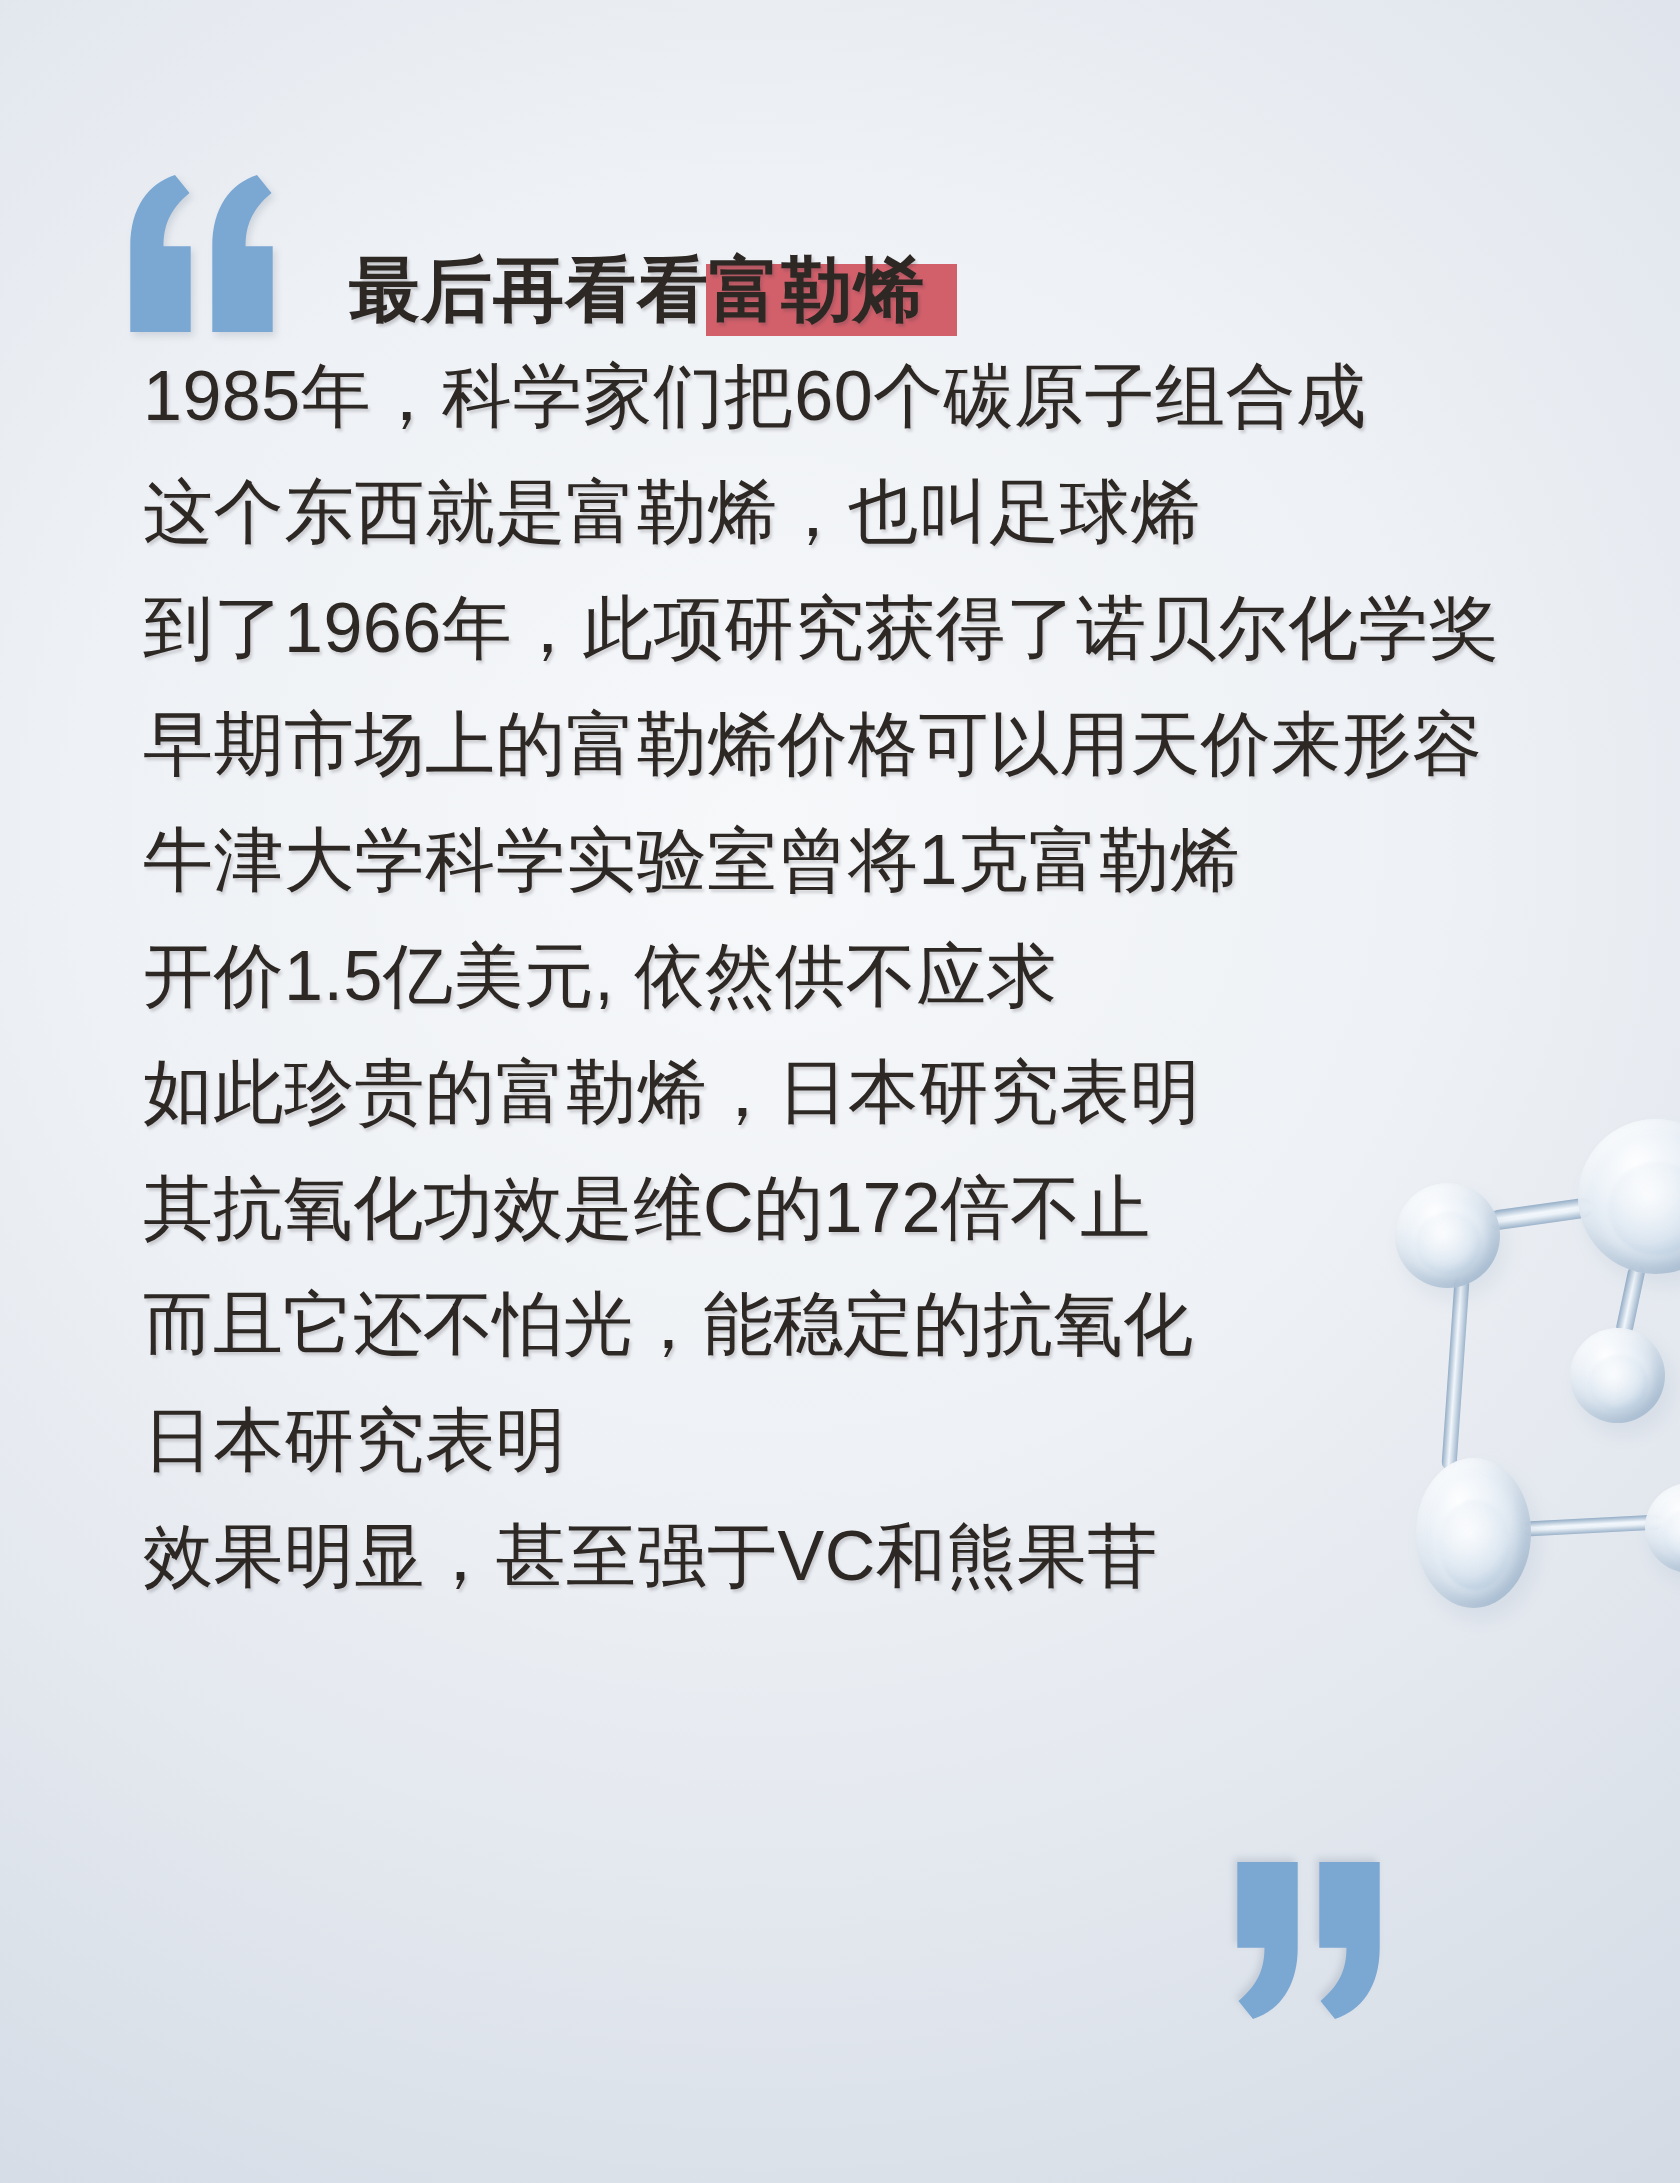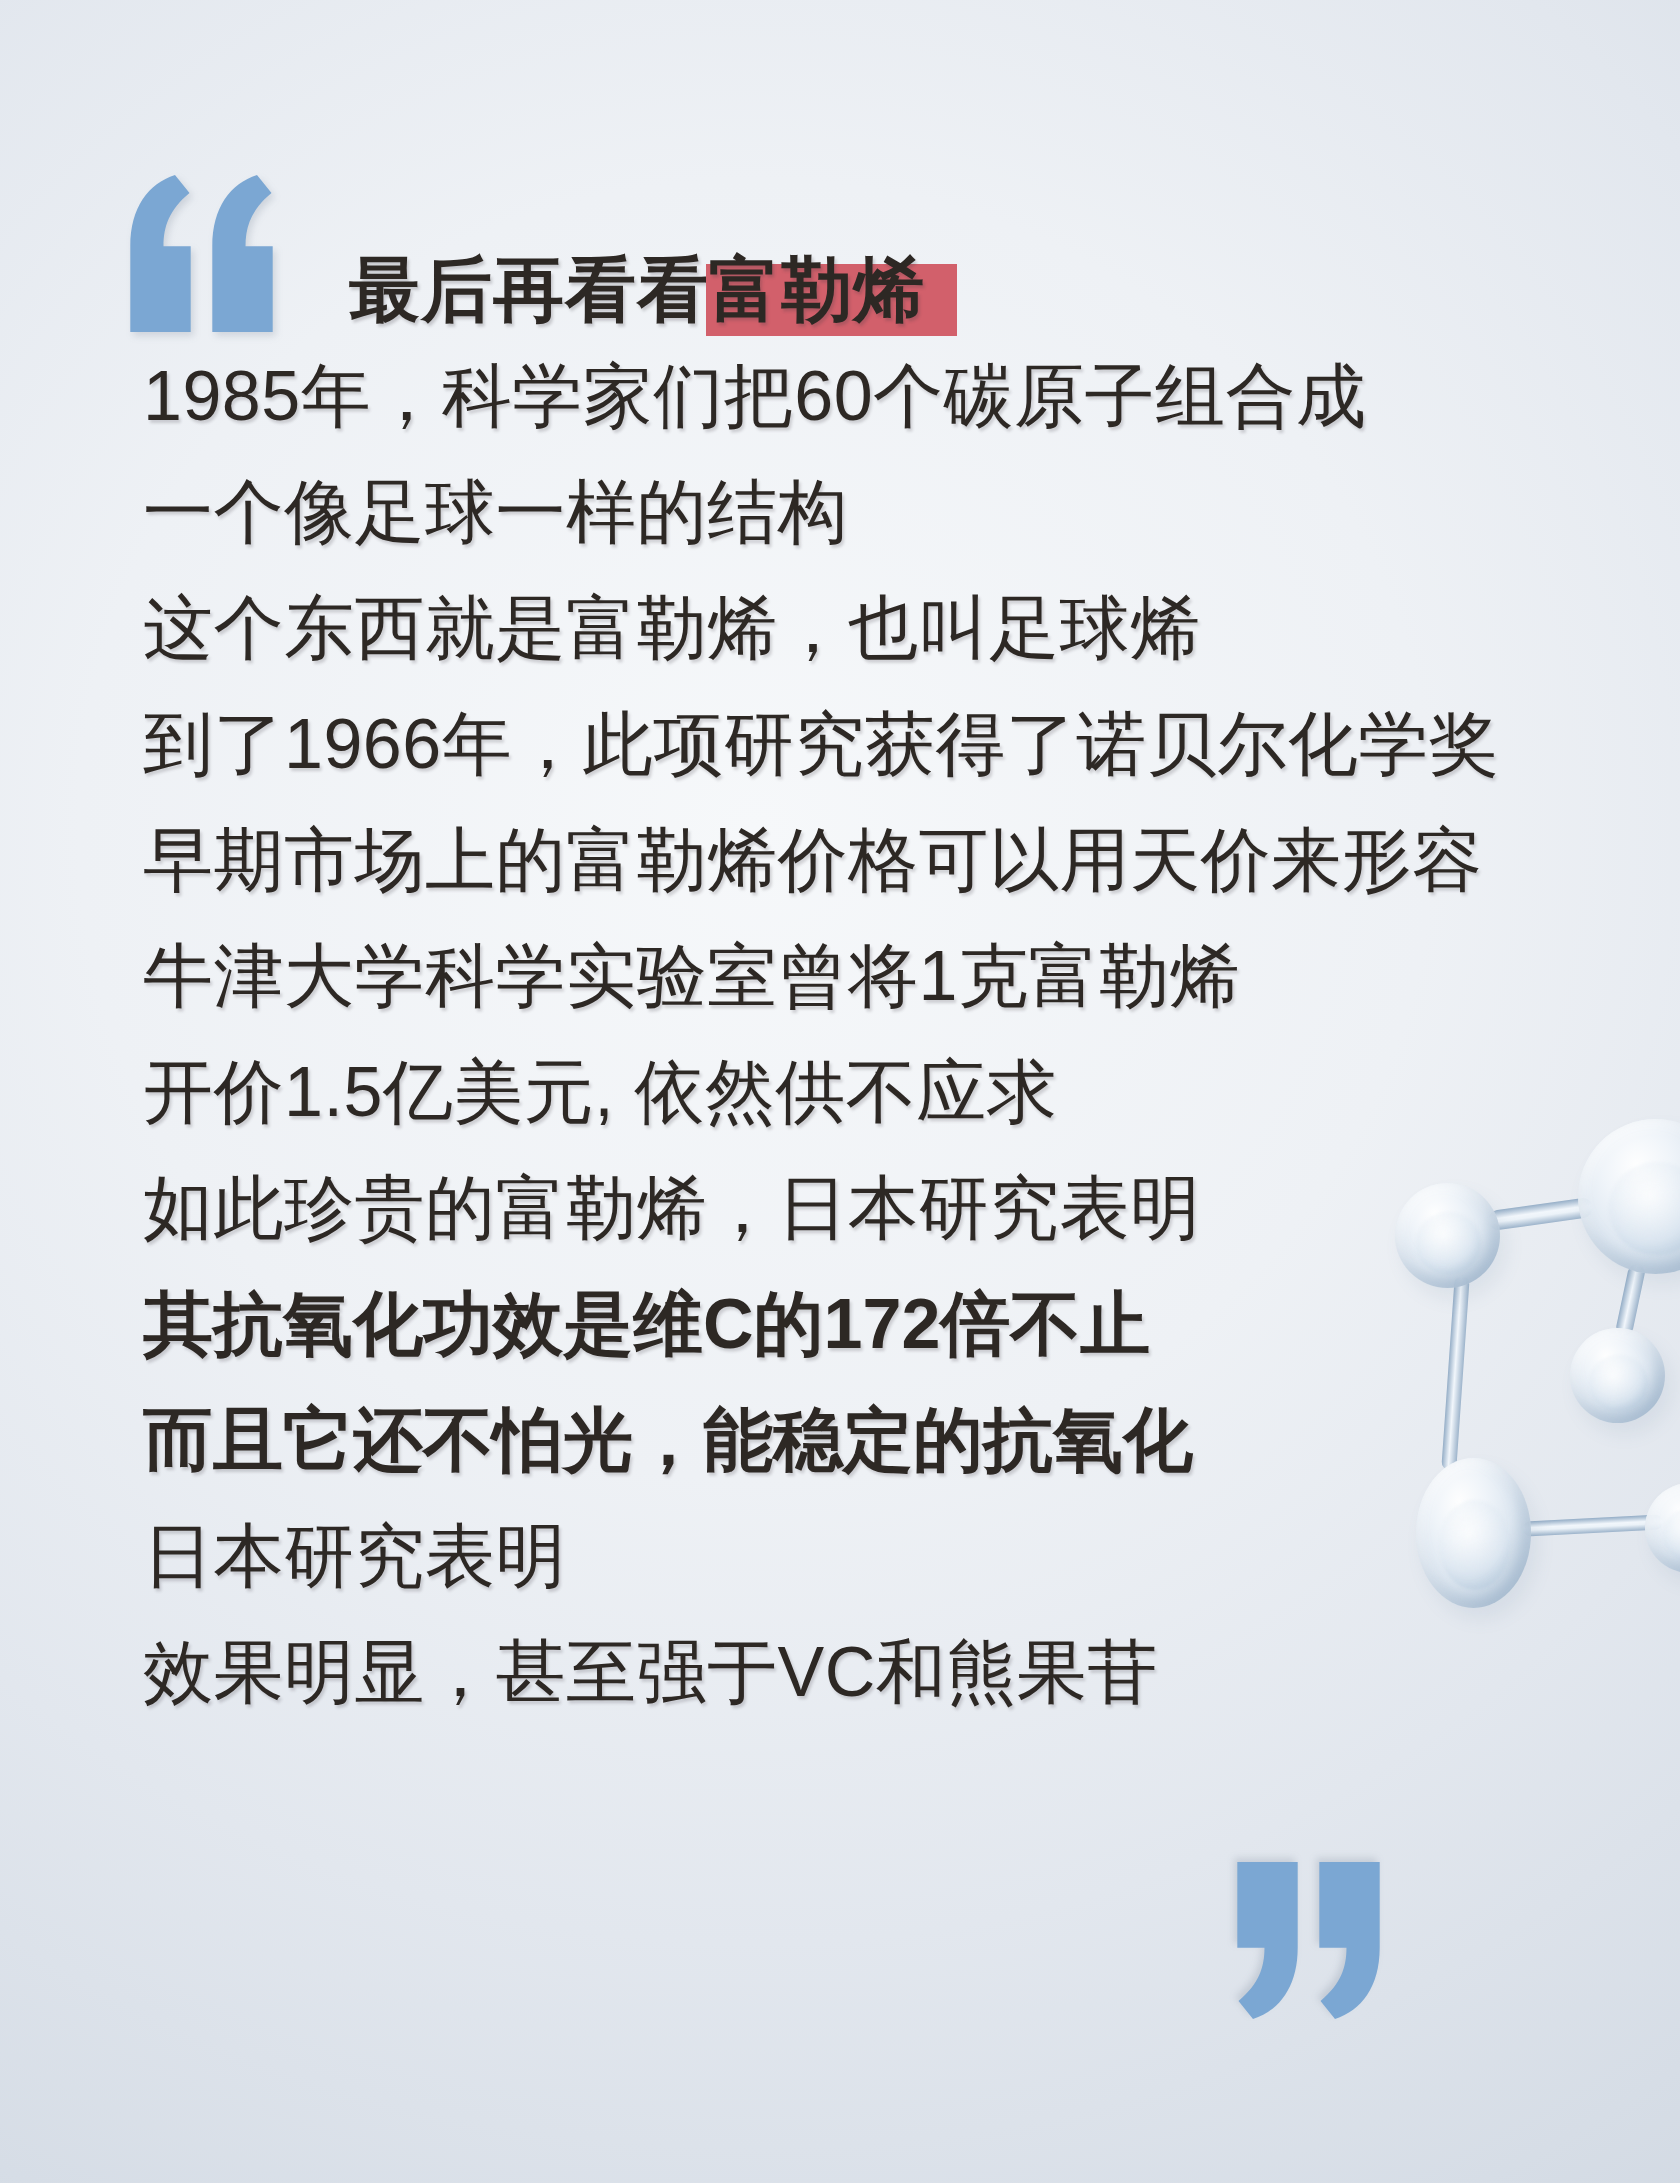--- a/index.html
+++ b/index.html
@@ -35,21 +35,21 @@
   }
 
   
   .body-text{
     position:absolute;left:143px;top:338px;
     font-size:70px;line-height:116px;
     letter-spacing:0.5px;white-space:nowrap;
     text-shadow:2px 3px 3px rgba(60,55,65,0.20);
   }
   .body-text .line{font-weight:400;}
-  .body-text .line.bold{font-weight:700;letter-spacing:0px;}
+  .body-text .line.bold{font-weight:400;letter-spacing:0px;}
 
   
   .molecule{position:absolute;left:0;top:0;width:1680px;height:2183px;pointer-events:none;}
   .bubble{
     position:absolute;border-radius:50%;
     background:radial-gradient(ellipse at 38% 30%,
       rgba(255,255,255,0.97) 0%, rgba(240,245,250,0.92) 26%,
       rgba(221,231,241,0.88) 52%, rgba(189,206,222,0.92) 76%,
       rgba(152,177,201,0.95) 90%, rgba(206,220,233,0.9) 98%);
     box-shadow:inset -5px -8px 17px rgba(118,148,178,0.38),
@@ -98,21 +98,20 @@
       <path fill="currentColor" d="M100 260 L0 260 L0 118 C0 54 30 14 74 0 L98 30 C64 58 55 86 55 118 L100 118 Z"></path>
     </svg>
   </div>
 
   <div class="title">
     <span>最后再看看</span><span class="hl">富勒烯</span>
   </div>
 
   <div class="body-text">
     <div class="line">1985年，科学家们把60个碳原子组合成</div>
-    <div class="line">一个像足球一样的结构</div>
     <div class="line">这个东西就是富勒烯，也叫足球烯</div>
     <div class="line">到了1966年，此项研究获得了诺贝尔化学奖</div>
     <div class="line">早期市场上的富勒烯价格可以用天价来形容</div>
     <div class="line">牛津大学科学实验室曾将1克富勒烯</div>
     <div class="line">开价1.5亿美元, 依然供不应求</div>
     <div class="line">如此珍贵的富勒烯，日本研究表明</div>
     <div class="line bold">其抗氧化功效是维C的172倍不止</div>
     <div class="line bold">而且它还不怕光，能稳定的抗氧化</div>
     <div class="line">日本研究表明</div>
     <div class="line">效果明显，甚至强于VC和熊果苷</div>

